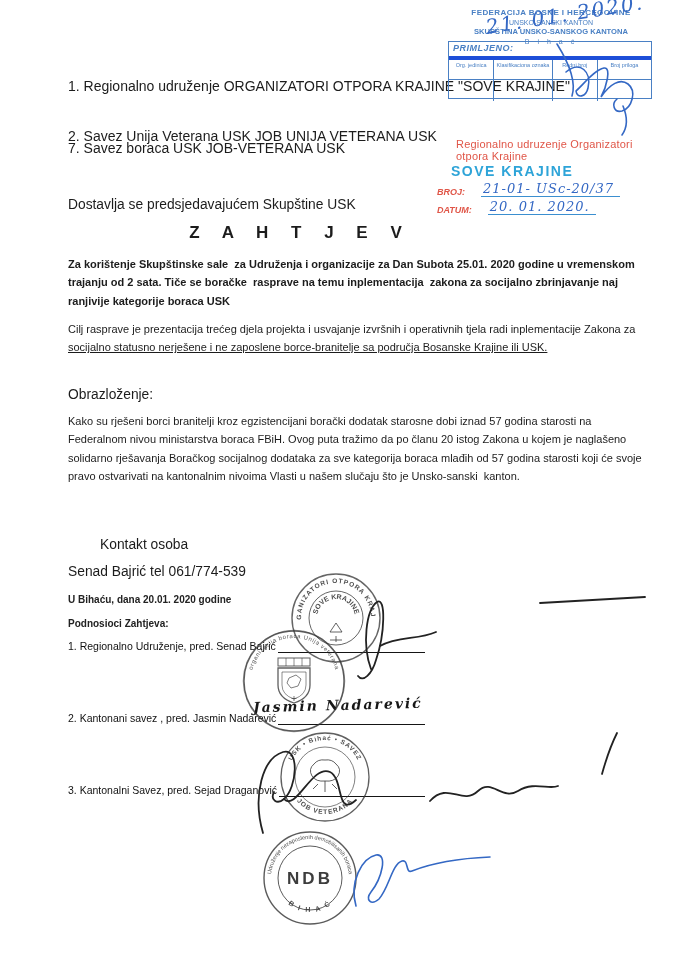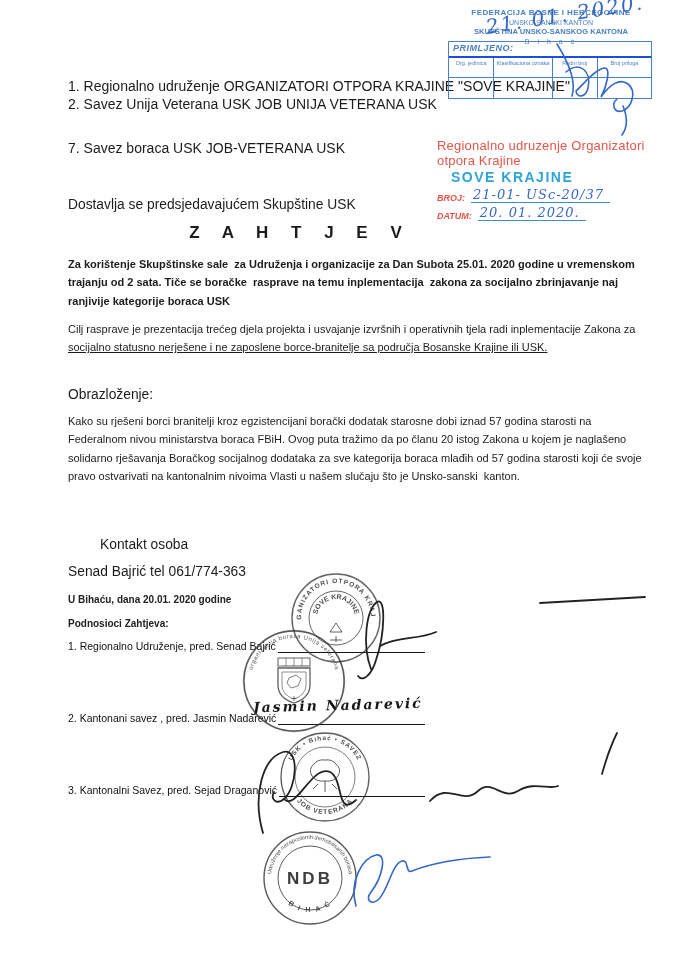--- a/index.html
+++ b/index.html
@@ -10,38 +10,38 @@
   }
   .abs{position:absolute;}
   .body-text{font-size:11px;line-height:18.4px;white-space:pre-wrap;}
   
   .recv-head{left:450px;top:8px;width:202px;text-align:center;color:#4a80c4;line-height:9.5px;}
   .recv-l1{font-size:8px;font-weight:bold;letter-spacing:.4px;}
   .recv-l2{font-size:7px;}
   .recv-l3{font-size:7.6px;font-weight:bold;}
   .recv-l4{font-size:7px;letter-spacing:3px;}
   .recv-table{left:448px;top:41px;width:202px;height:56px;border:1.5px solid #4a80c4;background:transparent;}
-  .recv-title{height:13px;border-bottom:2px solid #1d4ed8;font-size:9px;font-weight:bold;font-style:italic;
+  .recv-title{height:13px;border-bottom:4px solid #1d4ed8;font-size:9px;font-weight:bold;font-style:italic;
     color:#4a80c4;padding:1px 0 0 4px;letter-spacing:.5px;}
   .recv-cols{display:flex;height:19px;border-bottom:1px solid #4a80c4;}
   .recv-col{border-right:1px solid #4a80c4;font-size:5.5px;color:#4a80c4;text-align:center;
     padding-top:2px;line-height:6px;overflow:hidden;}
   .recv-col:last-child{border-right:none;}
   .c1{flex:1.0;} .c2{flex:1.3;} .c3{flex:1.0;} .c4{flex:1.2;}
   .recv-empty{display:flex;height:21px;}
   .recv-ecell{border-right:1px solid #4a80c4;}
   .recv-ecell:last-child{border-right:none;}
   .hand{font-family:"DejaVu Serif",serif;font-style:italic;color:#3468c4;}
   .recv-date{left:486px;top:15px;font-size:20px;letter-spacing:2px;transform:rotate(-9deg);transform-origin:left center;}
   
   .org-stamp{left:437px;top:138px;width:208px;}
-  .org-l1{font-size:13px;color:#e05648;letter-spacing:.2px;}
+  .org-l1{font-size:11px;color:#e05648;letter-spacing:.2px;margin-left:19px;}
   .org-l2{font-size:14px;font-weight:bold;color:#2ea4d8;letter-spacing:1.5px;margin:1px 0 2px 14px;}
   .org-row{display:flex;align-items:flex-end;margin-top:2px;}
-  .org-label{font-size:9px;font-weight:bold;font-style:italic;color:#e05648;margin-right:6px;}
+  .org-label{font-size:9px;font-weight:bold;font-style:italic;color:#e05648;margin-right:16px;}
   .org-value{font-size:13px;border-bottom:1.4px solid #3b8fd0;padding:0 6px 0 2px;letter-spacing:1px;}
   
   .addr{left:68px;font-size:14px;}
   .delivery{left:68px;top:197px;font-size:13.8px;}
   .title{left:0;top:223px;width:600px;text-align:center;font-size:17px;font-weight:bold;letter-spacing:9px;}
   .req{left:68px;top:255px;width:572px;font-weight:bold;}
   .goal{left:68px;top:320px;width:572px;}
   .goal .u{text-decoration:underline;}
   .obraz{left:68px;top:387px;font-size:13.8px;}
   .expl{left:68px;top:412px;width:574px;}
@@ -61,21 +61,21 @@
 <div class="page">
 
   <div class="abs recv-head">
     <div class="recv-l1">FEDERACIJA BOSNE I HERCEGOVINE</div>
     <div class="recv-l2">UNSKO-SANSKI KANTON</div>
     <div class="recv-l3">SKUPŠTINA UNSKO-SANSKOG KANTONA</div>
     <div class="recv-l4">B i h a ć</div>
   </div>
 
   <div class="abs addr" style="top:78px">1. Regionalno udruženje ORGANIZATORI OTPORA KRAJINE "SOVE KRAJINE"</div>
-  <div class="abs addr" style="top:96px">2. Savez Unija Veterana USK  JOB UNIJA VETERANA USK</div>
+  <div class="abs addr" style="top:128px">2. Savez Unija Veterana USK  JOB UNIJA VETERANA USK</div>
   <div class="abs addr" style="top:140px">7. Savez boraca USK  JOB-VETERANA USK</div>
 
   <div class="abs recv-table">
     <div class="recv-title">PRIMLJENO:</div>
     <div class="recv-cols">
       <div class="recv-col c1">Org. jedinica</div>
       <div class="recv-col c2">Klasifikaciona oznaka</div>
       <div class="recv-col c3">Redni broj</div>
       <div class="recv-col c4">Broj priloga</div>
     </div>
@@ -102,21 +102,21 @@
     </div>
   </div>
 
   <div class="abs delivery">Dostavlja se predsjedavajućem Skupštine USK</div>
   <div class="abs title">Z A H T J E V</div>
   <div class="abs body-text req">Za korištenje Skupštinske sale  za Udruženja i organizacije za Dan Subota 25.01. 2020 godine u vremenskom trajanju od 2 sata. Tiče se boračke  rasprave na temu inplementacija  zakona za socijalno zbrinjavanje naj ranjivije kategorije boraca USK</div>
   <div class="abs body-text goal"><span>Cilj rasprave je prezentacija trećeg djela projekta i usvajanje izvršnih i operativnih tjela radi inplementacije Zakona za </span><span class="u">socijalno statusno nerješene i ne zaposlene borce-branitelje sa područja Bosanske Krajine ili USK.</span></div>
   <div class="abs obraz">Obrazloženje:</div>
   <div class="abs body-text expl">Kako su rješeni borci branitelji kroz egzistencijani borački dodatak starosne dobi iznad 57 godina starosti na Federalnom nivou ministarstva boraca FBiH. Ovog puta tražimo da po članu 20 istog Zakona u kojem je naglašeno solidarno rješavanja Boračkog socijalnog dodataka za sve kategorija boraca mlađih od 57 godina starosti koji će svoje pravo ostvarivati na kantonalnim nivoima Vlasti u našem slučaju što je Unsko-sanski  kanton.</div>
   <div class="abs contact-label">Kontakt osoba</div>
-  <div class="abs contact-line">Senad Bajrić tel 061/774-363</div>
+  <div class="abs contact-line">Senad Bajrić tel 061/774-539</div>
   <div class="abs small-line" style="top:594px">U Bihaću, dana 20.01. 2020  godine</div>
   <div class="abs small-line" style="top:618px">Podnosioci Zahtjeva:</div>
 
   <div class="abs sigrow" style="top:640px">
     <span class="lbl">1. Regionalno Udruženje, pred. Senad Bajrić</span>
     <span class="line"></span>
   </div>
   <div class="abs sigrow" style="top:712px">
     <span class="lbl">2. Kantonani savez , pred. Jasmin Nadarević</span>
     <span class="line"></span>

